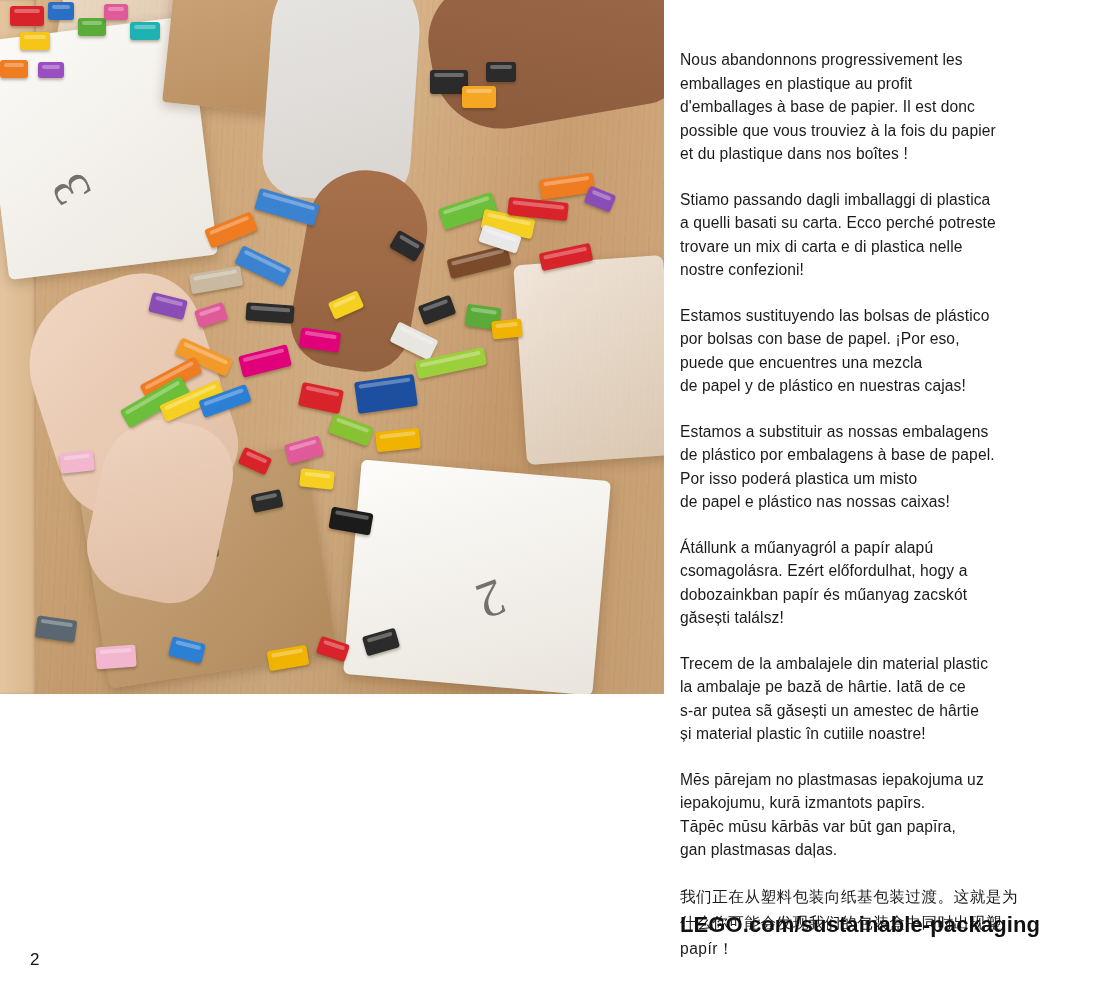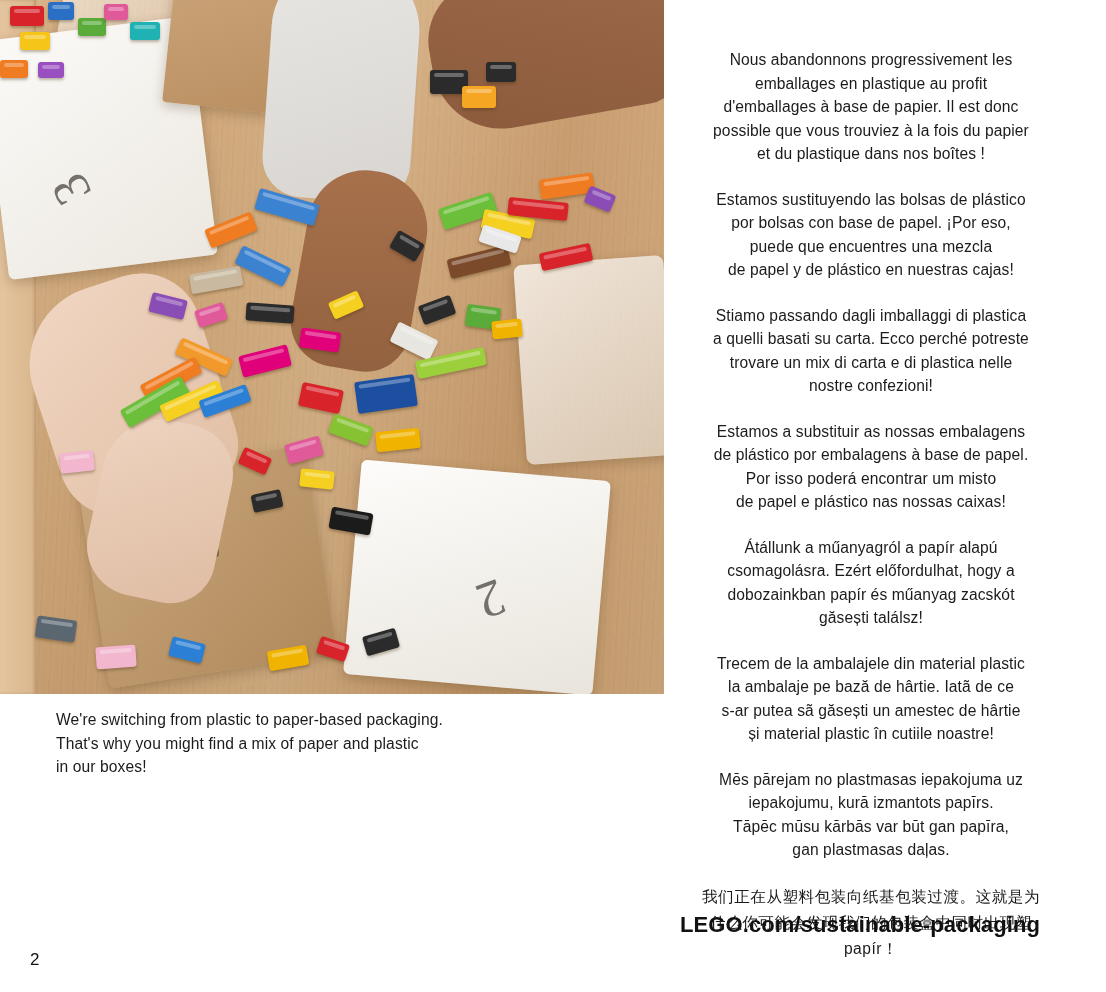--- a/index.html
+++ b/index.html
@@ -156,21 +156,20 @@
     left: 4px; top: 3px; right: 4px; height: 4px;
     background: rgba(255,255,255,0.30);
     border-radius: 3px;
   }
 
   
   .col-right {
     position: absolute;
     left: 680px; top: 48px;
     width: 382px;
-    text-align: center;
   }
   .col-left-bottom {
     position: absolute;
     left: 56px; top: 708px;
     width: 500px;
   }
   p.block {
     margin: 0 0 22px 0;
     font-size: 15.6px;
     line-height: 23.5px;
@@ -280,51 +279,48 @@
     <div class="brick" style="left:318px;top:640px;width:30px;height:18px;background:#d8232a;transform:rotate(18deg);"></div>
     <div class="brick" style="left:364px;top:632px;width:34px;height:20px;background:#2b2b2b;transform:rotate(-16deg);"></div>
   </div>
 
   <div class="col-right">
     <p class="block" style="white-space:pre-line">Nous abandonnons progressivement les
 emballages en plastique au profit
 d'emballages à base de papier. Il est donc
 possible que vous trouviez à la fois du papier
 et du plastique dans nos boîtes !</p>
+    <p class="block" style="white-space:pre-line">Stiamo passando dagli imballaggi di plastica
+a quelli basati su carta. Ecco perché potreste
+trovare un mix di carta e di plastica nelle
+nostre confezioni!</p>
     <p class="block" style="white-space:pre-line">Estamos sustituyendo las bolsas de plástico
 por bolsas con base de papel. ¡Por eso,
 puede que encuentres una mezcla
 de papel y de plástico en nuestras cajas!</p>
-    <p class="block" style="white-space:pre-line">Stiamo passando dagli imballaggi di plastica
-a quelli basati su carta. Ecco perché potreste
-trovare un mix di carta e di plastica nelle
-nostre confezioni!</p>
     <p class="block" style="white-space:pre-line">Estamos a substituir as nossas embalagens
 de plástico por embalagens à base de papel.
-Por isso poderá encontrar um misto
+Por isso poderá plastica um misto
 de papel e plástico nas nossas caixas!</p>
     <p class="block" style="white-space:pre-line">Átállunk a műanyagról a papír alapú
 csomagolásra. Ezért előfordulhat, hogy a
 dobozainkban papír és műanyag zacskót
 găsești találsz!</p>
     <p class="block" style="white-space:pre-line">Trecem de la ambalajele din material plastic
 la ambalaje pe bază de hârtie. Iatã de ce
 s-ar putea sã găsești un amestec de hârtie
 și material plastic în cutiile noastre!</p>
     <p class="block" style="white-space:pre-line">Mēs pārejam no plastmasas iepakojuma uz
 iepakojumu, kurā izmantots papīrs.
 Tāpēc mūsu kārbās var būt gan papīra,
 gan plastmasas daļas.</p>
     <p class="block cjk" style="white-space:pre-line">我们正在从塑料包装向纸基包装过渡。这就是为
 什么你可能会发现我们的包装盒中同时出现塑
 papír！</p>
   </div>
 
   <div class="col-left-bottom">
-    <p class="block" style="white-space:pre-line;margin-bottom:38px">We're switching from plastic to paper-based packaging.
-That's why you might find a mix of paper and plastic
-in our boxes!</p>
   </div>
 
   <a class="url" href="#" style="text-decoration:none">LEGO.com/sustainable-packaging</a>
   <div class="pagenum">2</div>
 
 </div>
 
 </body></html>

